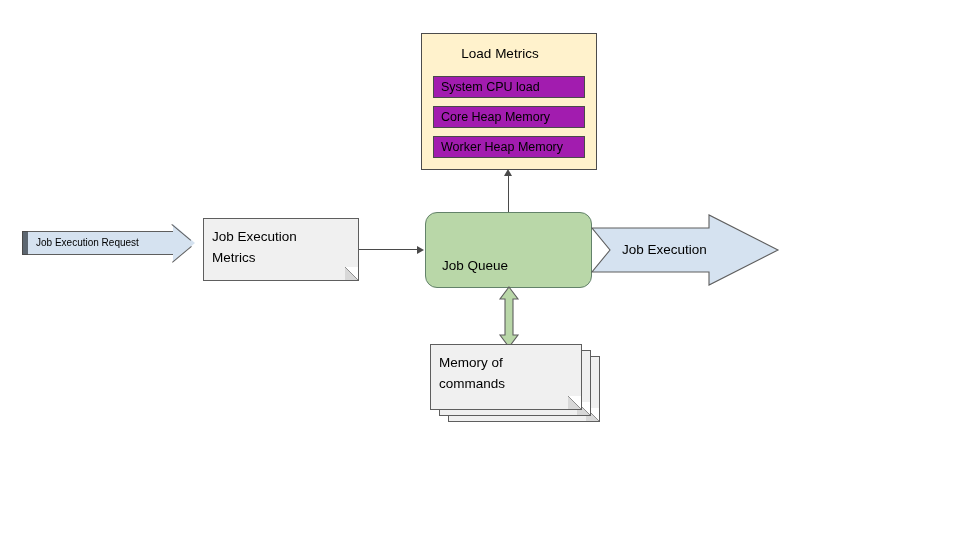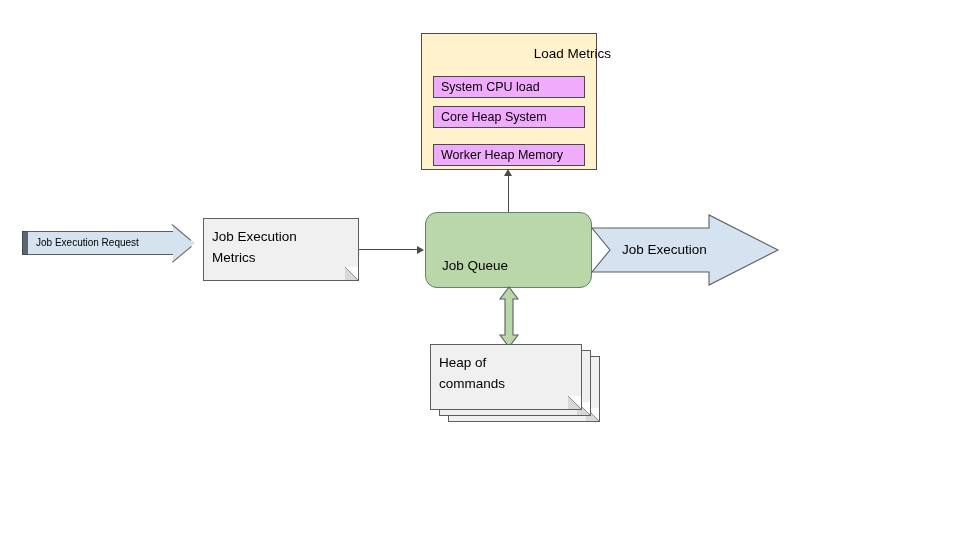--- a/index.html
+++ b/index.html
@@ -13,32 +13,32 @@
   #canvas{position:relative;width:960px;height:540px;}
 
   .abs{position:absolute;box-sizing:border-box;}
 
   
   .metrics-panel{
     left:421px;top:33px;width:176px;height:137px;
     background:#fff2cc;border:1px solid #4c4c4c;
   }
   .metrics-title{
-    left:435px;top:44px;width:176px;height:20px;
-    text-align:right;font-size:13.5px;color:#000;line-height:20px;
+    left:412px;top:44px;width:176px;height:20px;
+    text-align:center;font-size:13.5px;color:#000;line-height:20px;
   }
   .metric-box{
     width:152px;height:22px;left:433px;
-    background:#f0abfc;border:1px solid #4a4a4a;
+    background:#a21caf;border:1px solid #4a4a4a;
     font-size:12.5px;color:#000;line-height:20px;
     padding-left:7px;
   }
   .m1{top:76px;}
   .m2{top:106px;}
-  .m3{top:144px;}
+  .m3{top:136px;}
 
   
   .doc-shape{
     background:#f0f0f0;
     border:1px solid #5e5e5e;
     position:absolute;box-sizing:border-box;
   }
   .doc-fold{
     position:absolute;right:-1px;bottom:-1px;
     width:13px;height:13px;
@@ -130,21 +130,21 @@
 </style>
 </head>
 <body>
 
 <div id="canvas">
 
   <div class="abs metrics-panel"></div>
   <div class="abs metrics-title">Load Metrics</div>
 
   <div class="abs metric-box m1">System CPU load</div>
-  <div class="abs metric-box m2">Core Heap System</div>
+  <div class="abs metric-box m2">Core Heap Memory</div>
   <div class="abs metric-box m3">Worker Heap Memory</div>
 
   <div class="conn-line v-line abs" style="left:508px;top:176px;height:36px;"></div>
   <div class="arrowhead-up abs" style="left:504px;top:169px;"></div>
 
   <div class="abs req-arrow">
     <span class="cap"></span>
     <span class="body"></span>
     <span class="head"></span>
     <span class="head-line-a"></span>
@@ -194,17 +194,17 @@
   <div class="doc-shape stack-doc sd3">
     <span class="doc-fold"></span>
   </div>
   <div class="doc-shape stack-doc sd2">
     <span class="doc-fold"></span>
   </div>
   <div class="doc-shape stack-doc sd1">
     <span class="doc-fold"></span>
   </div>
   <div class="stack-label">
-    <div>Heap of</div>
+    <div>Memory of</div>
     <div>commands</div>
   </div>
 
 </div>
 
 </body></html>

